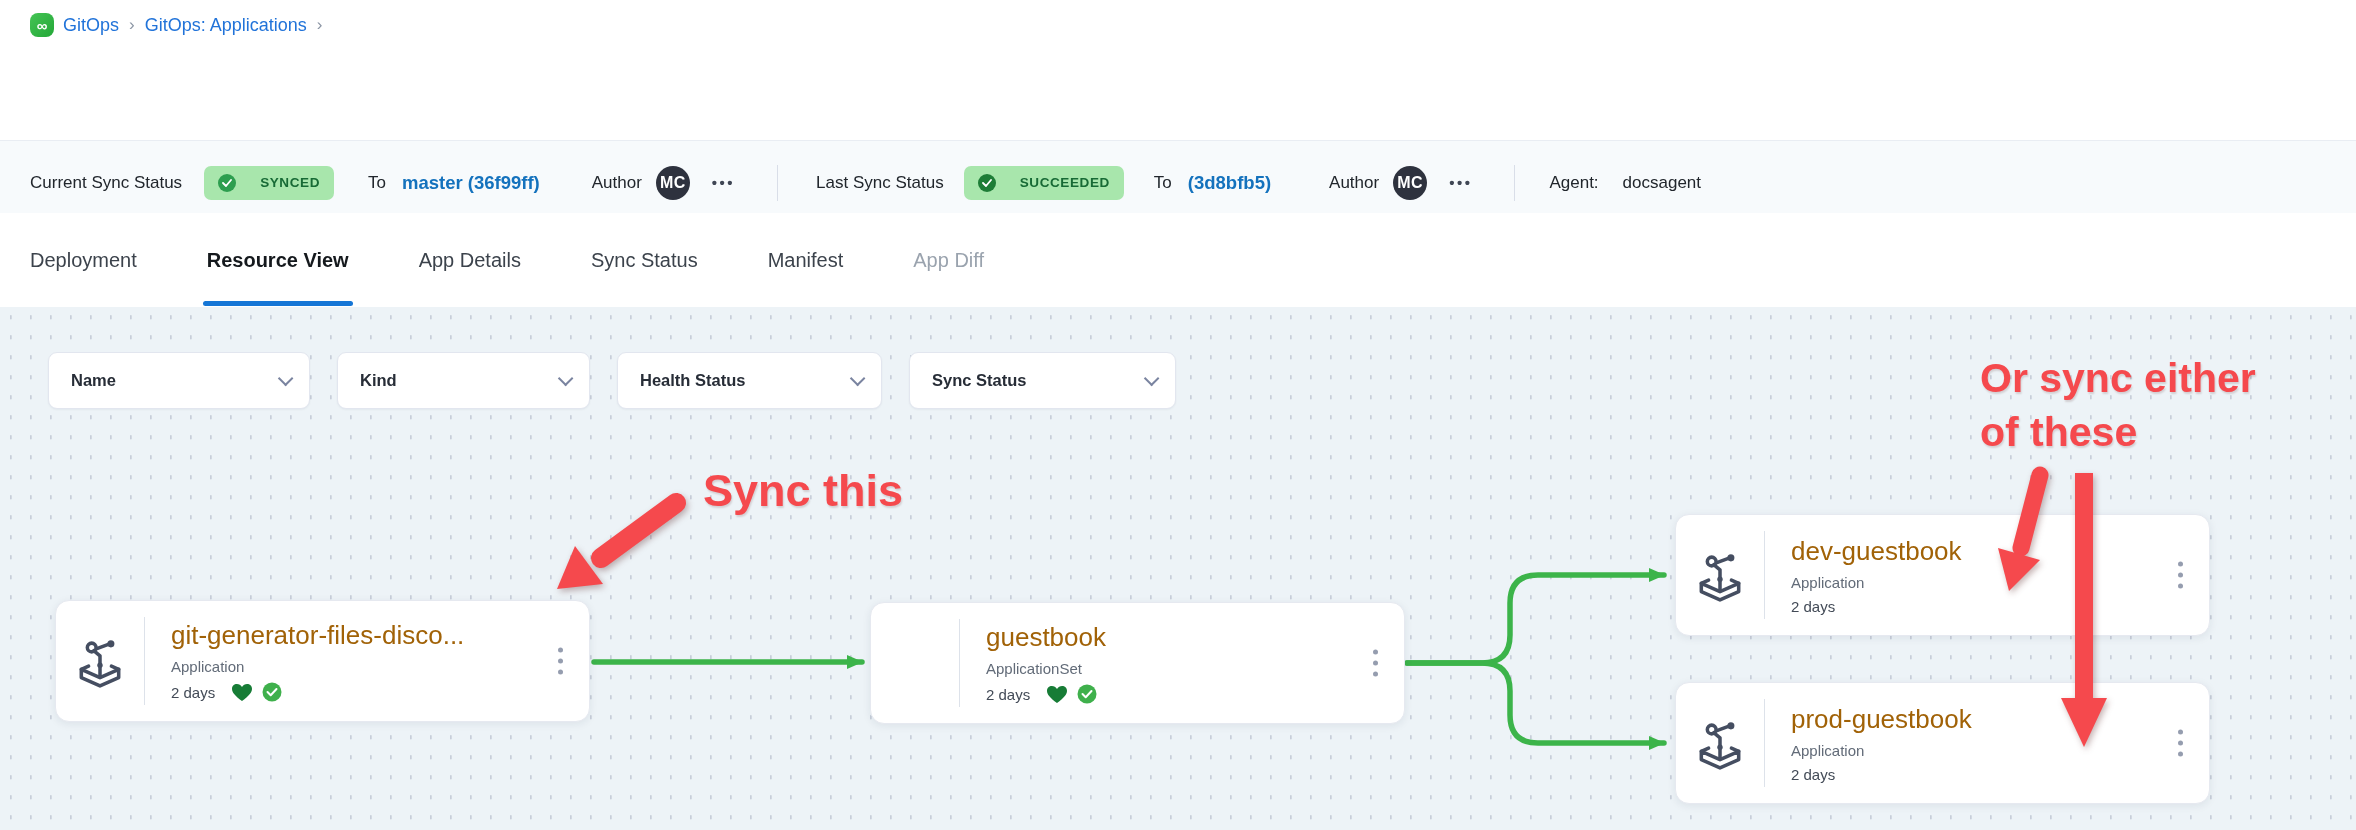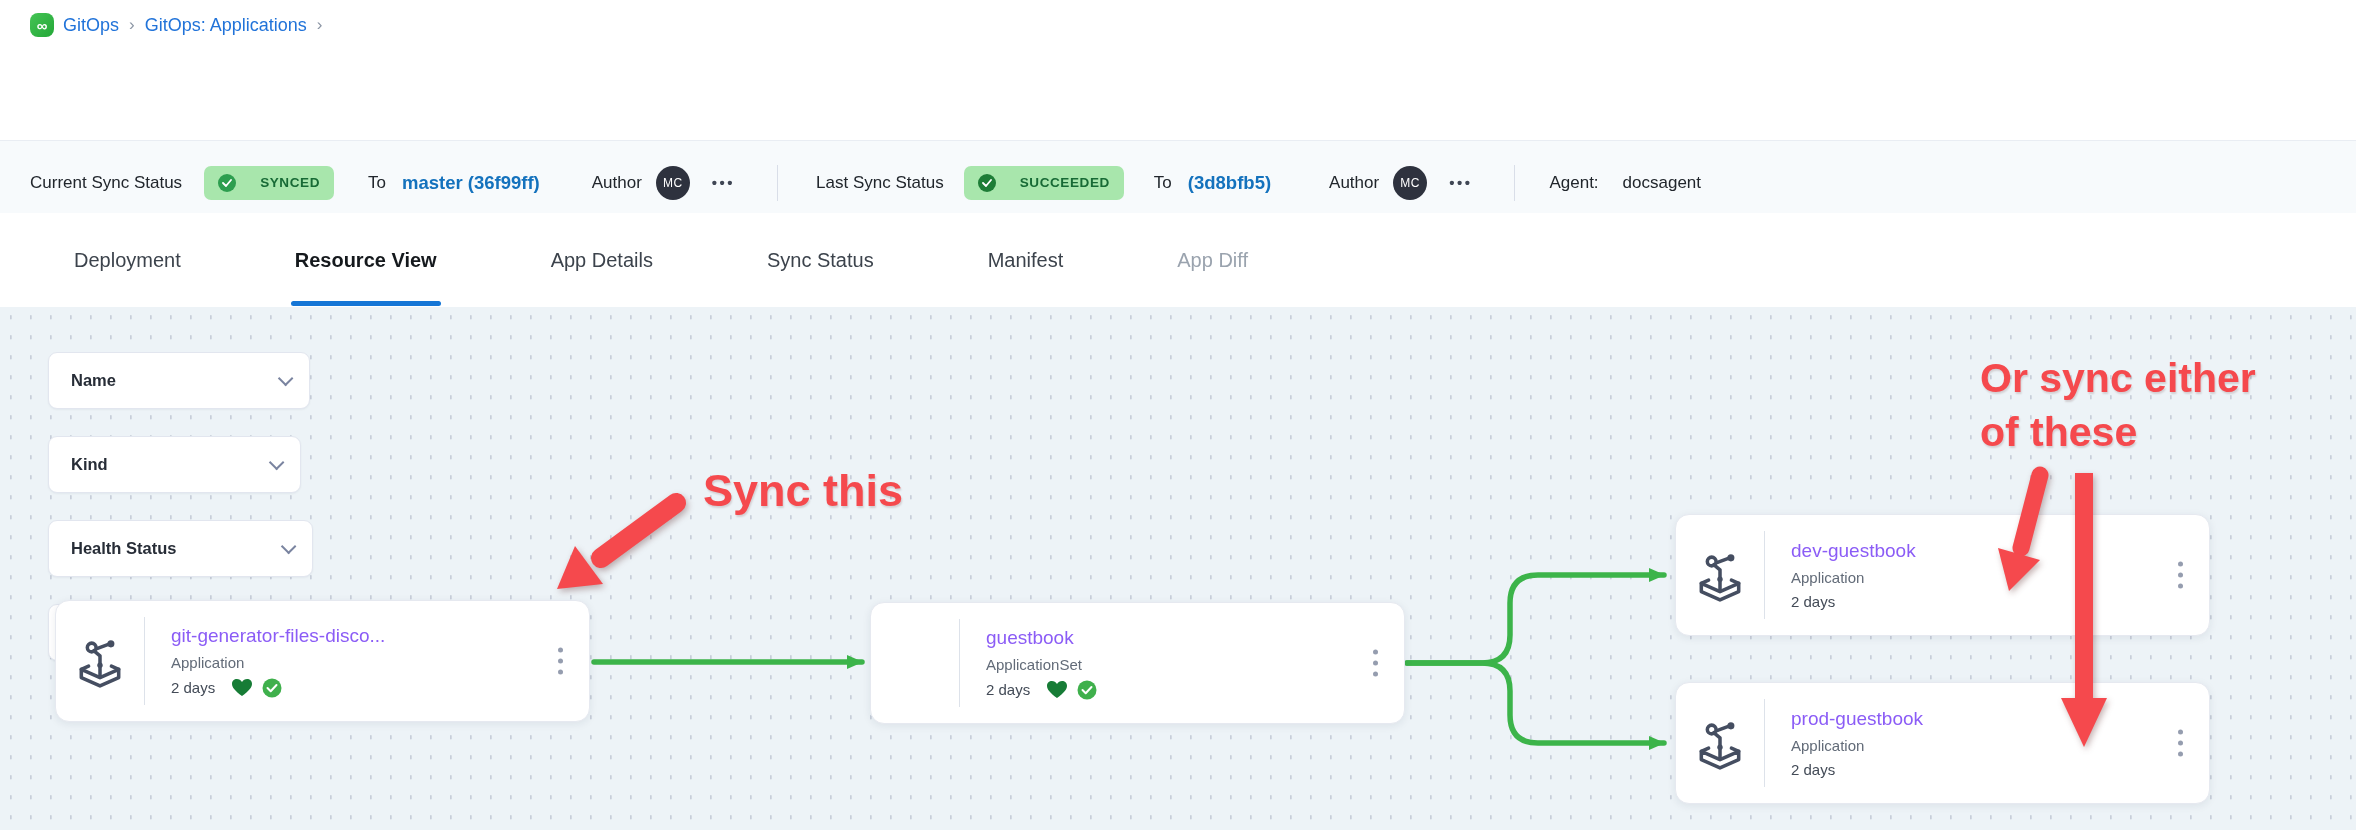--- a/index.html
+++ b/index.html
@@ -19,61 +19,61 @@
   .statusbar { position:absolute; left:0; top:140px; width:2356px; height:85px; background:#f7fafc;
     border-top:1px solid #e9edf3; border-bottom:1px solid #e9edf3;
     display:flex; align-items:center; padding:0 30px; font-size:17px; color:#21262c; }
   .sb-label { white-space:nowrap; }
   .badge { display:inline-flex; align-items:center; gap:24px; background:#a8e6ac; border-radius:7px;
     padding:8px 14px; margin:0 34px 0 22px; }
   .badge-check { width:18px; height:18px; border-radius:50%; display:flex; align-items:center; justify-content:center; }
   .badge-check svg { display:block; }
   .badge-text { font-size:13.5px; font-weight:bold; color:#176a35; letter-spacing:.6px; }
   .rev-link { color:#1472bd; font-weight:bold; font-size:18.5px; margin:0 52px 0 16px; white-space:nowrap; cursor:pointer; }
-  .avatar { width:34px; height:34px; border-radius:50%; background:#2e323e; color:#fff; font-size:12px; font-weight:normal;
+  .avatar { width:34px; height:34px; border-radius:50%; background:#2e323e; color:#fff; font-size:16px; font-weight:bold;
     display:flex; align-items:center; justify-content:center; margin:0 22px 0 14px; letter-spacing:.5px; }
   .dots-h { color:#3f4654; font-size:15px; letter-spacing:2.5px; font-weight:bold; margin-right:42px; cursor:pointer; }
   .sb-divider { width:1px; height:36px; background:#d9dee8; margin-right:38px; }
   .agent { display:flex; gap:24px; white-space:nowrap; }
 
   
   .tabbar { position:absolute; left:0; top:213px; width:2356px; height:94px; background:#ffffff;
     display:flex; align-items:stretch; padding-left:30px; }
   .tab { position:relative; display:flex; align-items:center; font-size:20px; color:#3c434c;
-    margin-right:70px; cursor:pointer; white-space:nowrap;margin-left:44px; }
+    margin-right:70px; cursor:pointer; white-space:nowrap; }
   .tab.active { font-weight:bold; color:#15191d; }
   .tab.active::after { content:""; position:absolute; left:-4px; right:-4px; bottom:1px; height:5px;
     background:#1576d6; border-radius:5px; }
   .tab.disabled { color:#9aa3ae; }
 
   
   .canvas { position:absolute; left:0; top:307px; width:2356px; height:523px; background:#edf3f7; }
   .canvas > svg.bg { position:absolute; left:0; top:0; z-index:0; }
   .layer { position:absolute; left:0; top:0; width:2356px; height:523px; }
   .connectors { z-index:1; pointer-events:none; }
   .red-layer { z-index:5; pointer-events:none; }
 
   
-  .filters { position:absolute; left:48px; top:45px; display:flex; gap:27px; z-index:2;flex-direction:column; }
+  .filters { position:absolute; left:48px; top:45px; display:flex; gap:27px; z-index:2; }
   .filter { background:#ffffff; border:1px solid #e2e6ef; border-radius:9px; height:57px;
     display:flex; align-items:center; justify-content:space-between; padding:0 20px 0 22px;
     box-shadow:0 1px 2px rgba(20,30,60,.05); cursor:pointer; }
   .filter-label { font-size:16.5px; font-weight:bold; color:#272d37; }
   .chev { width:11px; height:11px; border-right:2px solid #7a84a0; border-bottom:2px solid #7a84a0;
     transform:rotate(45deg) translateY(-3px); margin-left:18px; }
   .f-0 { width:262px; } .f-1 { width:253px; } .f-2 { width:265px; } .f-3 { width:267px; }
 
   
   .node { position:absolute; width:535px; height:122px; background:#ffffff; border:1px solid #e6e9f0;
     border-radius:14px; box-shadow:0 2px 8px rgba(25,35,70,.08); display:flex; align-items:center;
     z-index:2; cursor:pointer; }
   .node-icon-area { width:88px; display:flex; align-items:center; justify-content:center; flex:none; }
   .node-vdiv { width:1px; height:88px; background:#dde2ea; flex:none; }
   .node-body { padding-left:26px; flex:1; }
-  .node-title { font-size:19px; font-weight:500; color:#8b5cf6; margin-bottom:7px; white-space:nowrap; }
+  .node-title { font-size:26px; font-weight:500; color:#a16207; margin-bottom:7px; white-space:nowrap; }
   .node-kind { font-size:15px; color:#626b78; margin-bottom:7px; }
   .node-meta { font-size:15px; color:#434b57; display:flex; align-items:center; gap:12px; }
   .node-menu { position:absolute; right:20px; top:50%; transform:translateY(-50%); display:flex;
     flex-direction:column; gap:6px; padding:6px; cursor:pointer; }
   .node-menu i { width:5px; height:5px; border-radius:50%; background:#959daf; display:block; }
   .n1 { left:55px; top:293px; } .n2 { left:870px; top:295px; }
   .n3 { left:1675px; top:207px; } .n4 { left:1675px; top:375px; }
   .health-icons { display:flex; align-items:center; gap:9px; margin-left:4px; }
 
   

